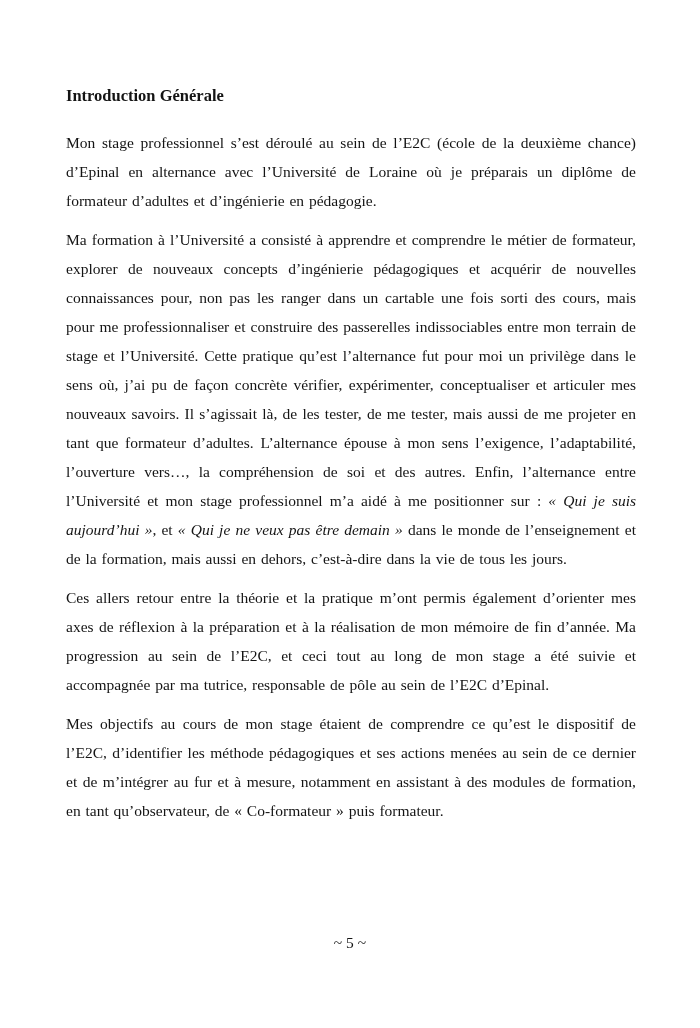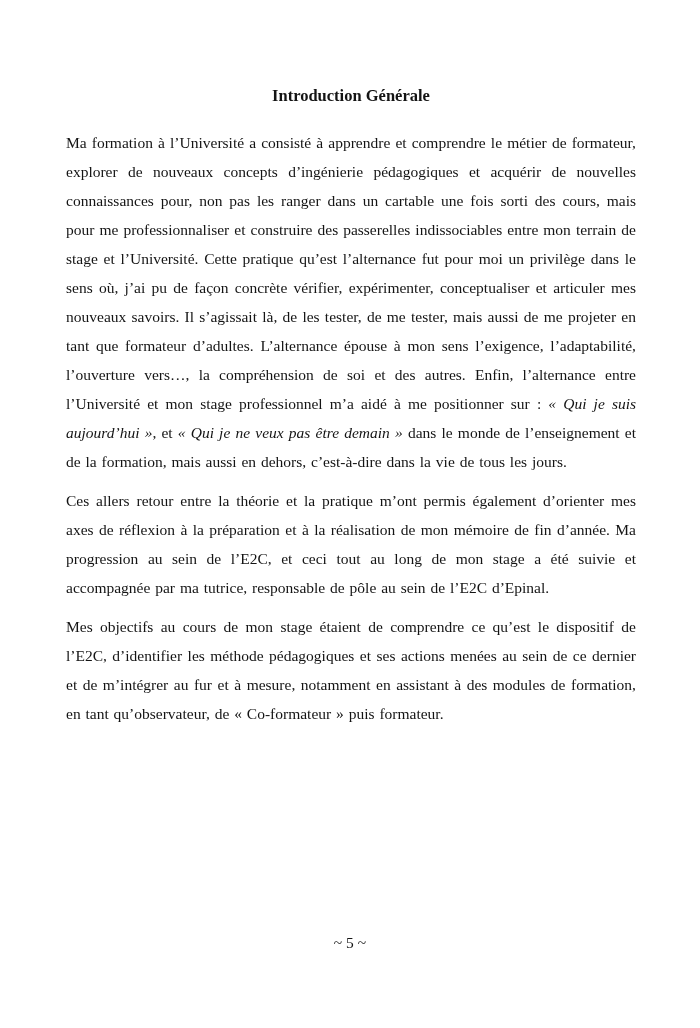--- a/index.html
+++ b/index.html
@@ -20,21 +20,21 @@
     box-sizing: border-box;
     padding: 86px 64px 0 66px;
     background: #ffffff;
     overflow: hidden;
   }
   .title {
     margin: 0 0 22px 0;
     font-size: 16.5px;
     line-height: 20px;
     font-weight: bold;
-    text-align: center;
+    text-align: left;
   }
   p.para {
     margin: 0 0 10px 0;
     font-size: 15.5px;
     line-height: 29px;
     text-align: justify;
     word-spacing: 1px;
   }
   .italic {
     font-style: italic;
@@ -49,20 +49,21 @@
     line-height: 29px;
   }
 </style>
 </head>
 <body>
 
 <div class="page">
 
   <h1 class="title">Introduction Générale</h1>
 
+  <p class="para">Mon stage professionnel s’est déroulé au sein de l’E2C (école de la deuxième chance) d’Epinal en alternance avec l’Université de Loraine où je préparais un diplôme de formateur d’adultes et d’ingénierie en pédagogie.</p>
 
   <p class="para"><span>Ma formation à l’Université a consisté à apprendre et comprendre le métier de formateur, explorer de nouveaux concepts d’ingénierie pédagogiques et acquérir de nouvelles connaissances pour, non pas les ranger dans un cartable une fois sorti des cours, mais pour me professionnaliser et construire des passerelles indissociables entre mon terrain de stage et l’Université. Cette pratique qu’est l’alternance fut pour moi un privilège dans le sens où, j’ai pu de façon concrète vérifier, expérimenter, conceptualiser et articuler mes nouveaux savoirs. Il s’agissait là, de les tester, de me tester, mais aussi de me projeter en tant que formateur d’adultes. L’alternance épouse à mon sens l’exigence, l’adaptabilité, l’ouverture vers…, la compréhension de soi et des autres. Enfin, l’alternance entre l’Université et mon stage professionnel m’a aidé à me positionner sur : </span><span class="italic">« Qui je suis aujourd’hui »</span><span>, et </span><span class="italic">« Qui je ne veux pas être demain »</span><span> dans le monde de l’enseignement et de la formation, mais aussi en dehors, c’est-à-dire dans la vie de tous les jours.</span></p>
 
   <p class="para">Ces allers retour entre la théorie et la pratique m’ont permis également d’orienter mes axes de réflexion à la préparation et à la réalisation de mon mémoire de fin d’année. Ma progression au sein de l’E2C, et ceci tout au long de mon stage a été suivie et accompagnée par ma tutrice, responsable de pôle au sein de l’E2C d’Epinal.</p>
 
   <p class="para">Mes objectifs au cours de mon stage étaient de comprendre ce qu’est le dispositif de l’E2C, d’identifier les méthode pédagogiques et ses actions menées au sein de ce dernier et de m’intégrer au fur et à mesure, notamment en assistant à des modules de formation, en tant qu’observateur, de « Co-formateur » puis formateur.</p>
 
 
   <div class="footer">~ 5 ~</div>
 

